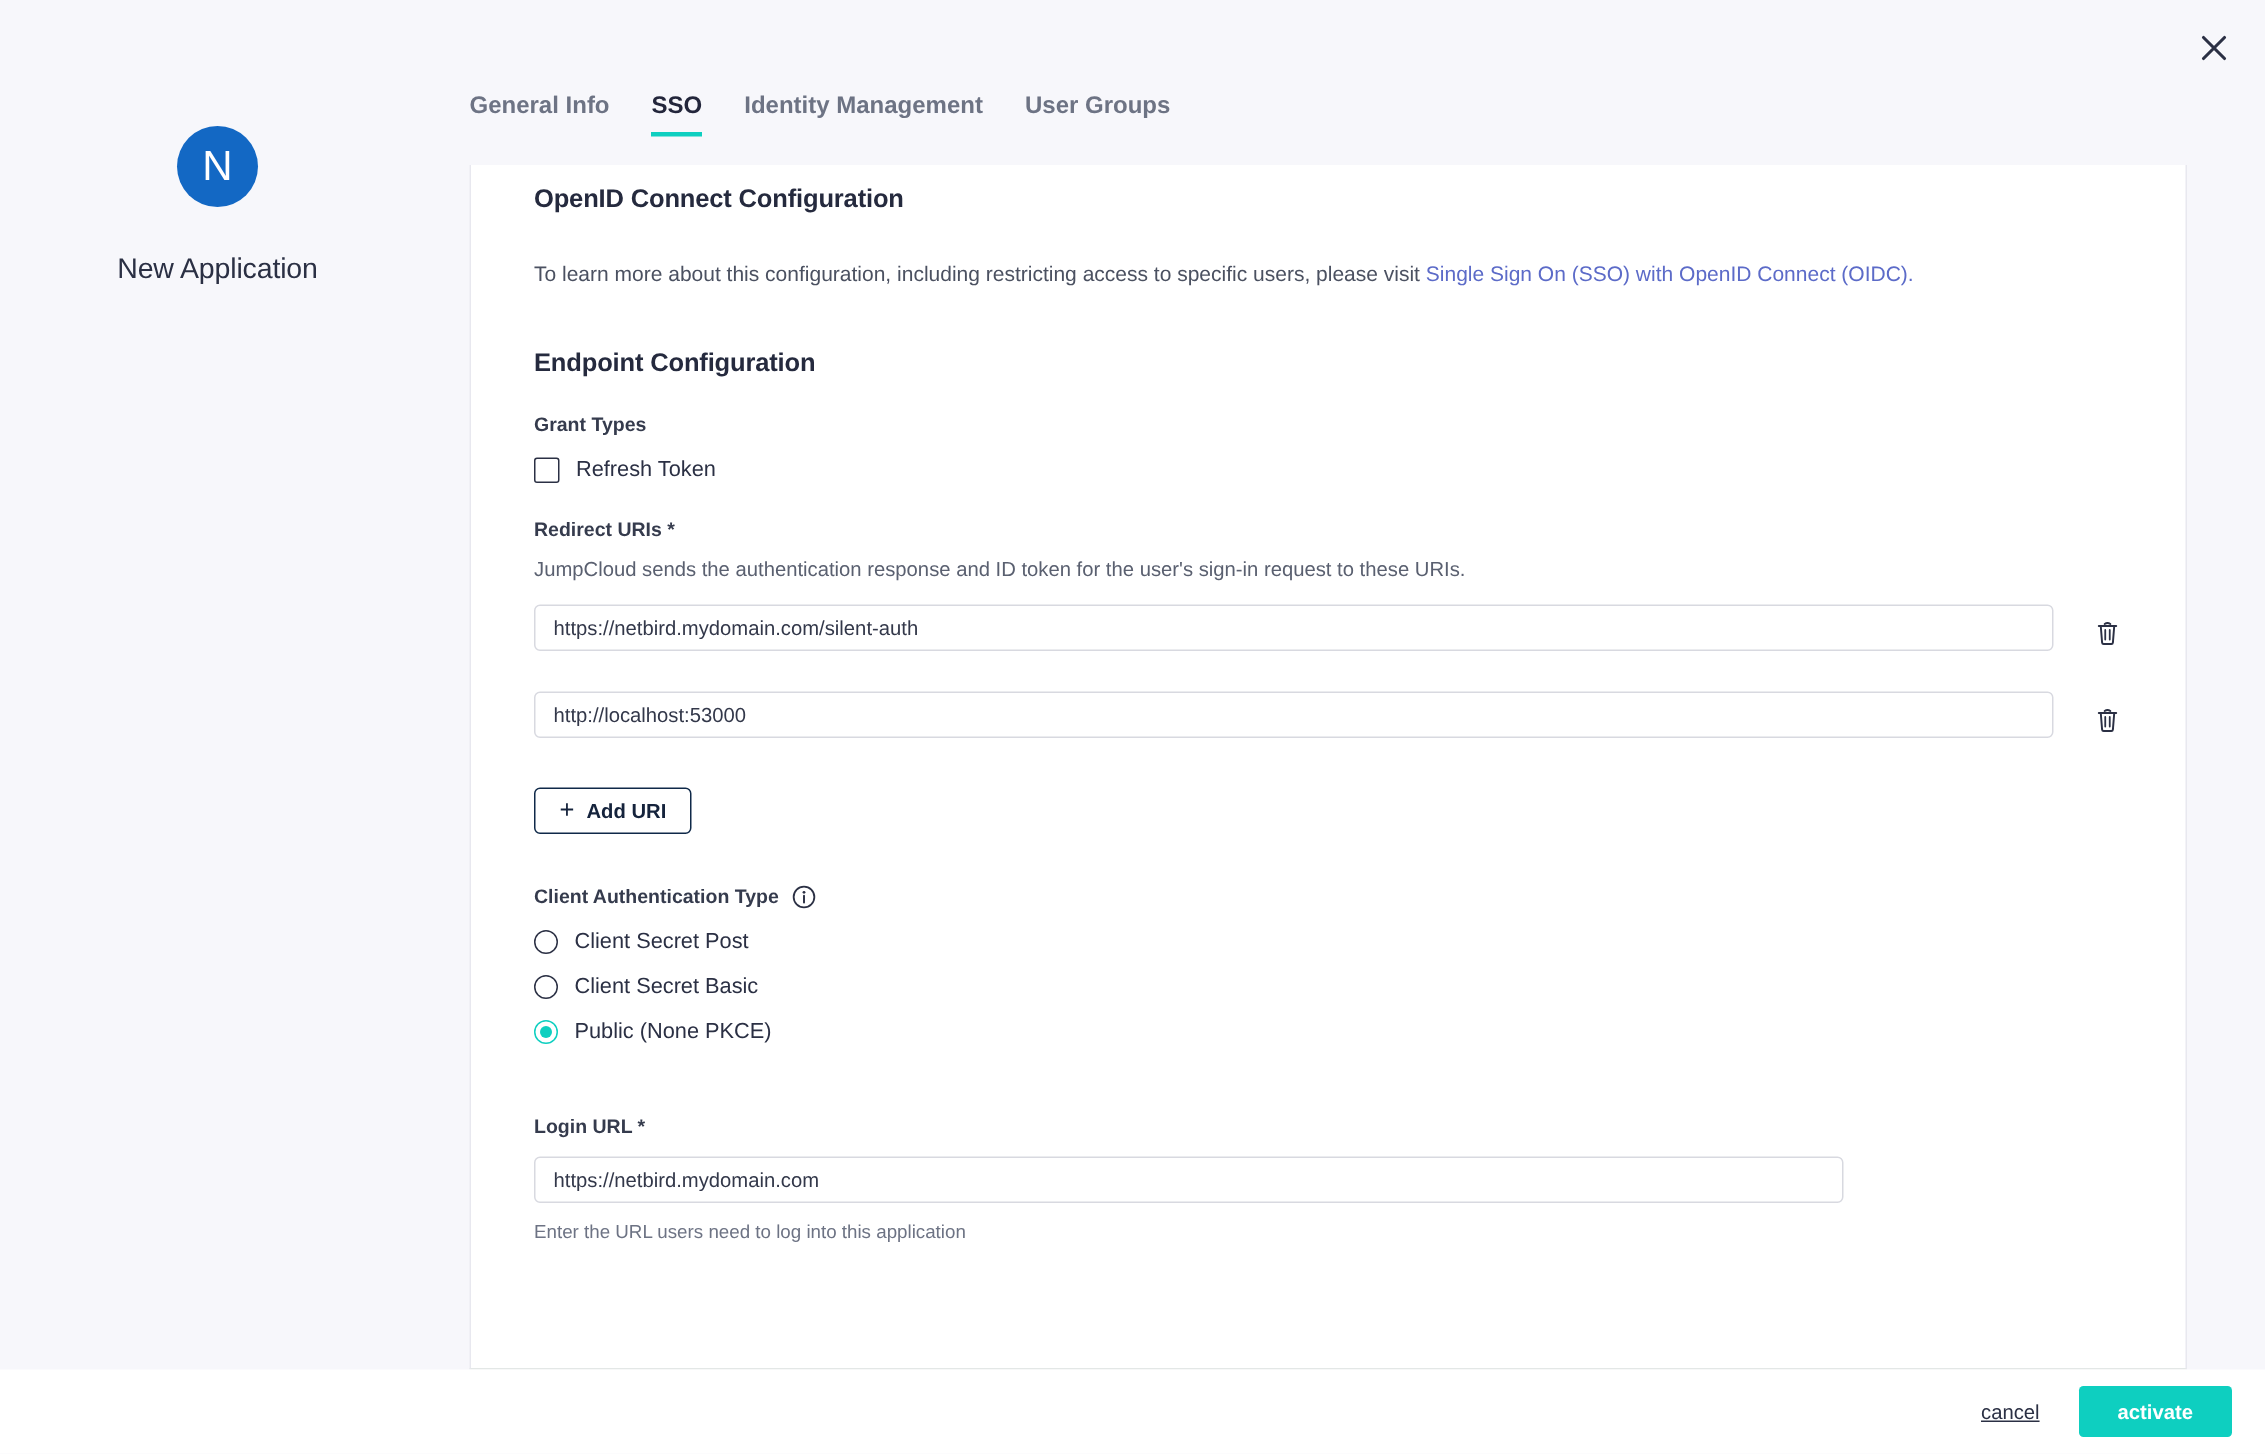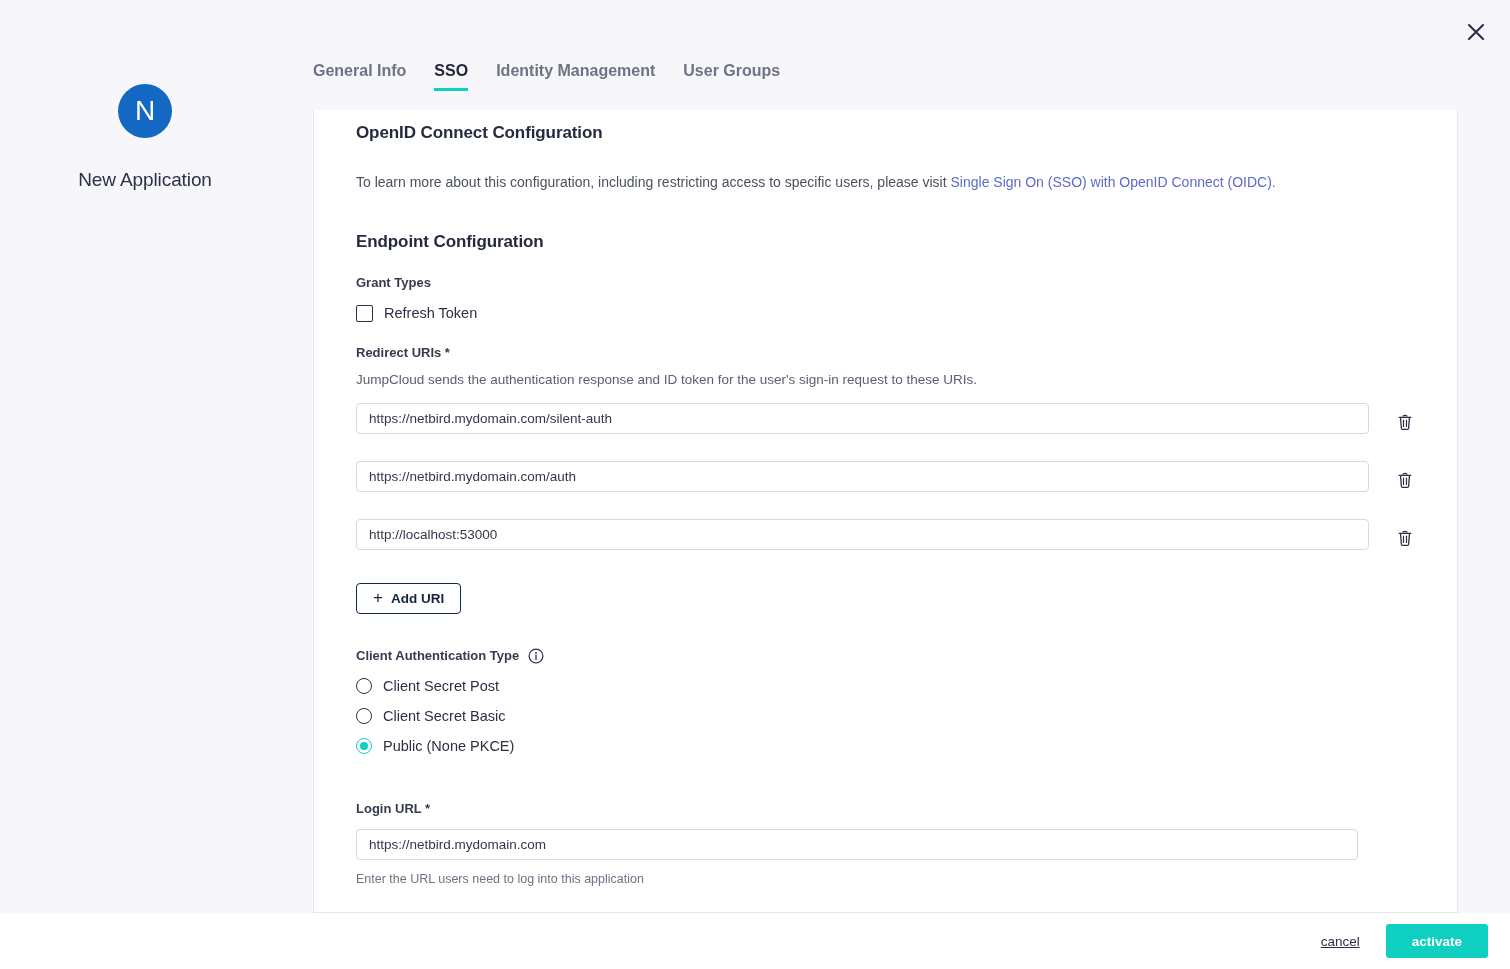--- a/index.html
+++ b/index.html
@@ -264,21 +264,21 @@
   .radio.selected::after {
     content: "";
     width: 8px;
     height: 8px;
     border-radius: 50%;
     background: #0ecfc0;
   }
   .radio-label { font-size: 14.5px; color: #2b3044; }
 
   .login-block { margin-top: 47px; }
-  .login-input { width: 1002px; margin-top: 13px; }
+  .login-input { width: 873px; margin-top: 13px; }
   .hint {
     font-size: 12.5px;
     color: #6d7384;
     margin-top: 12px;
   }
 
   
   .footer {
     position: absolute;
     left: 0;
@@ -370,33 +370,20 @@
           <svg width="16" height="18" viewBox="0 0 16 18" fill="none">
             <path d="M2.2 4.3 H13.8" stroke="#2b3044" stroke-width="1.3" stroke-linecap="round"></path>
             <path d="M6.1 3 Q8 1.6 9.9 3" stroke="#2b3044" stroke-width="1.3" stroke-linecap="round" fill="none"></path>
             <path d="M3.5 4.3 L4.4 15.4 Q4.5 16.3 5.4 16.3 H10.6 Q11.5 16.3 11.6 15.4 L12.5 4.3" stroke="#2b3044" stroke-width="1.3" stroke-linejoin="round" fill="none"></path>
             <path d="M6.5 7 V13.4 M9.5 7 V13.4" stroke="#2b3044" stroke-width="1.2" stroke-linecap="round"></path>
           </svg>
         </span>
       </button>
     </div>
 
-    <div class="uri-row">
-      <input class="text-input" type="text" value="https://netbird.mydomain.com/auth" style="">
-      <button class="trash-btn">
-        <span>
-          <svg width="16" height="18" viewBox="0 0 16 18" fill="none">
-            <path d="M2.2 4.3 H13.8" stroke="#2b3044" stroke-width="1.3" stroke-linecap="round"></path>
-            <path d="M6.1 3 Q8 1.6 9.9 3" stroke="#2b3044" stroke-width="1.3" stroke-linecap="round" fill="none"></path>
-            <path d="M3.5 4.3 L4.4 15.4 Q4.5 16.3 5.4 16.3 H10.6 Q11.5 16.3 11.6 15.4 L12.5 4.3" stroke="#2b3044" stroke-width="1.3" stroke-linejoin="round" fill="none"></path>
-            <path d="M6.5 7 V13.4 M9.5 7 V13.4" stroke="#2b3044" stroke-width="1.2" stroke-linecap="round"></path>
-          </svg>
-        </span>
-      </button>
-    </div>
 
     <div class="uri-row">
       <input class="text-input" type="text" value="http://localhost:53000" style="">
       <button class="trash-btn">
         <span>
           <svg width="16" height="18" viewBox="0 0 16 18" fill="none">
             <path d="M2.2 4.3 H13.8" stroke="#2b3044" stroke-width="1.3" stroke-linecap="round"></path>
             <path d="M6.1 3 Q8 1.6 9.9 3" stroke="#2b3044" stroke-width="1.3" stroke-linecap="round" fill="none"></path>
             <path d="M3.5 4.3 L4.4 15.4 Q4.5 16.3 5.4 16.3 H10.6 Q11.5 16.3 11.6 15.4 L12.5 4.3" stroke="#2b3044" stroke-width="1.3" stroke-linejoin="round" fill="none"></path>
             <path d="M6.5 7 V13.4 M9.5 7 V13.4" stroke="#2b3044" stroke-width="1.2" stroke-linecap="round"></path>

